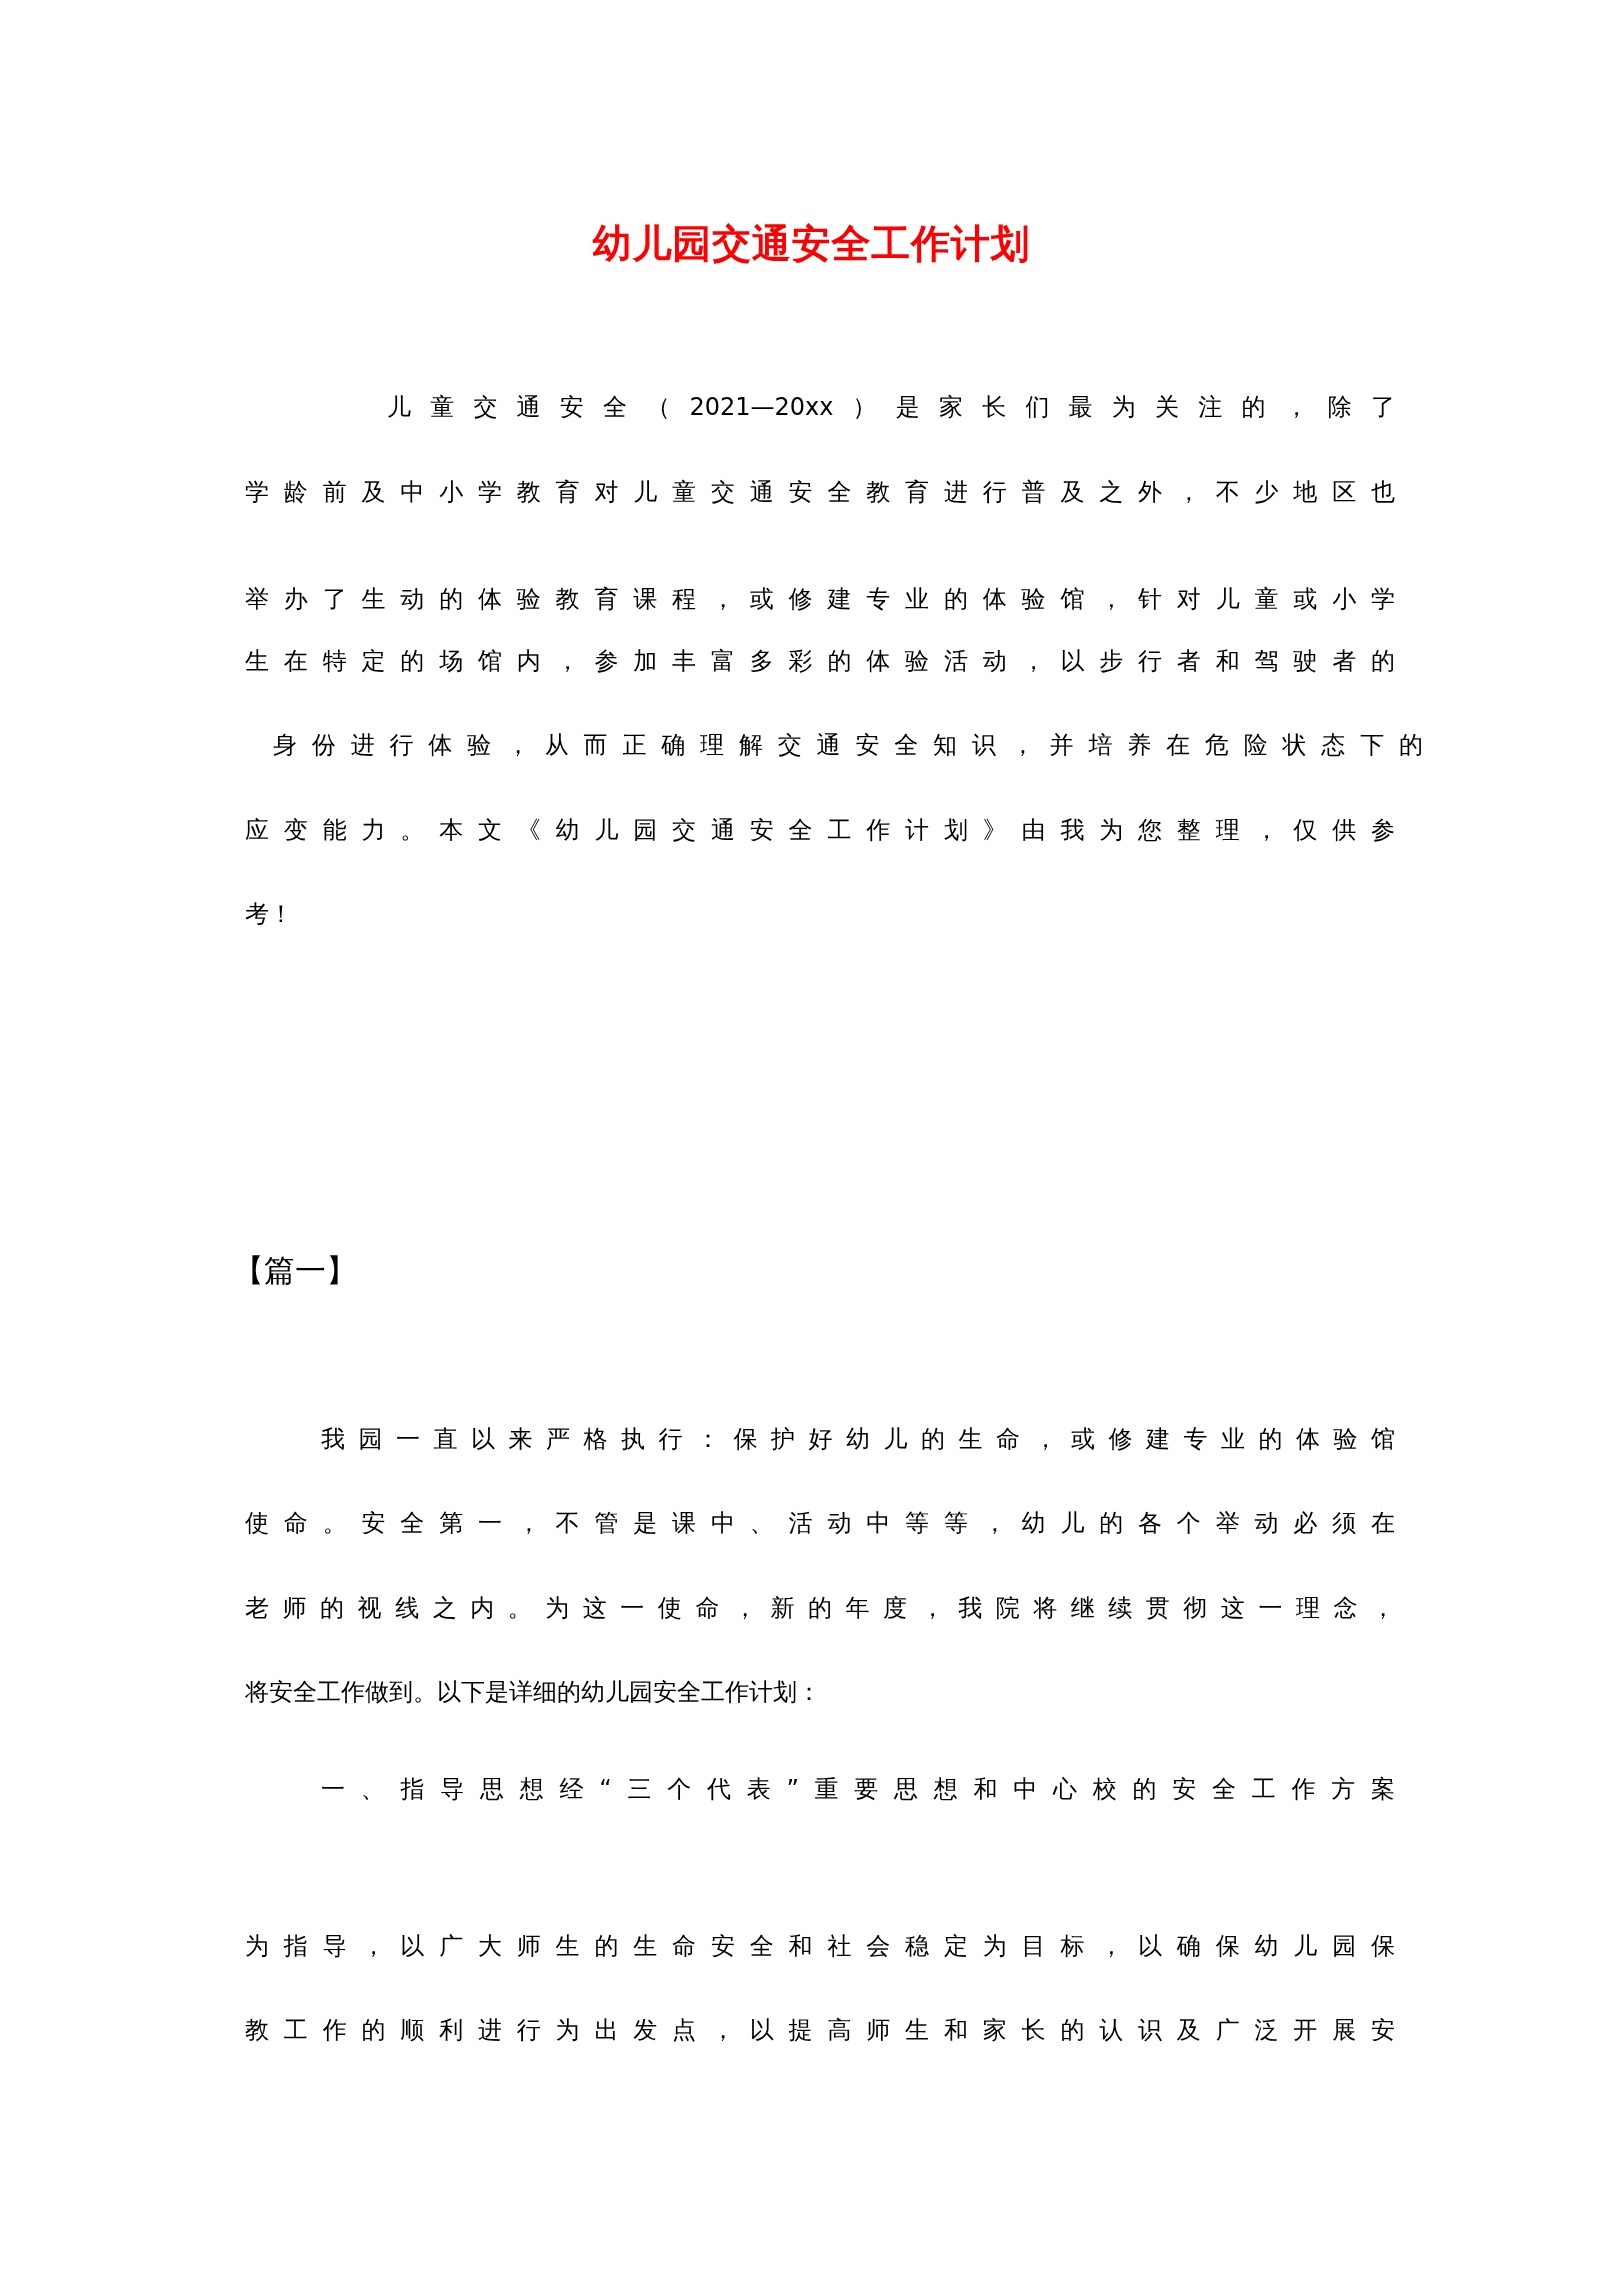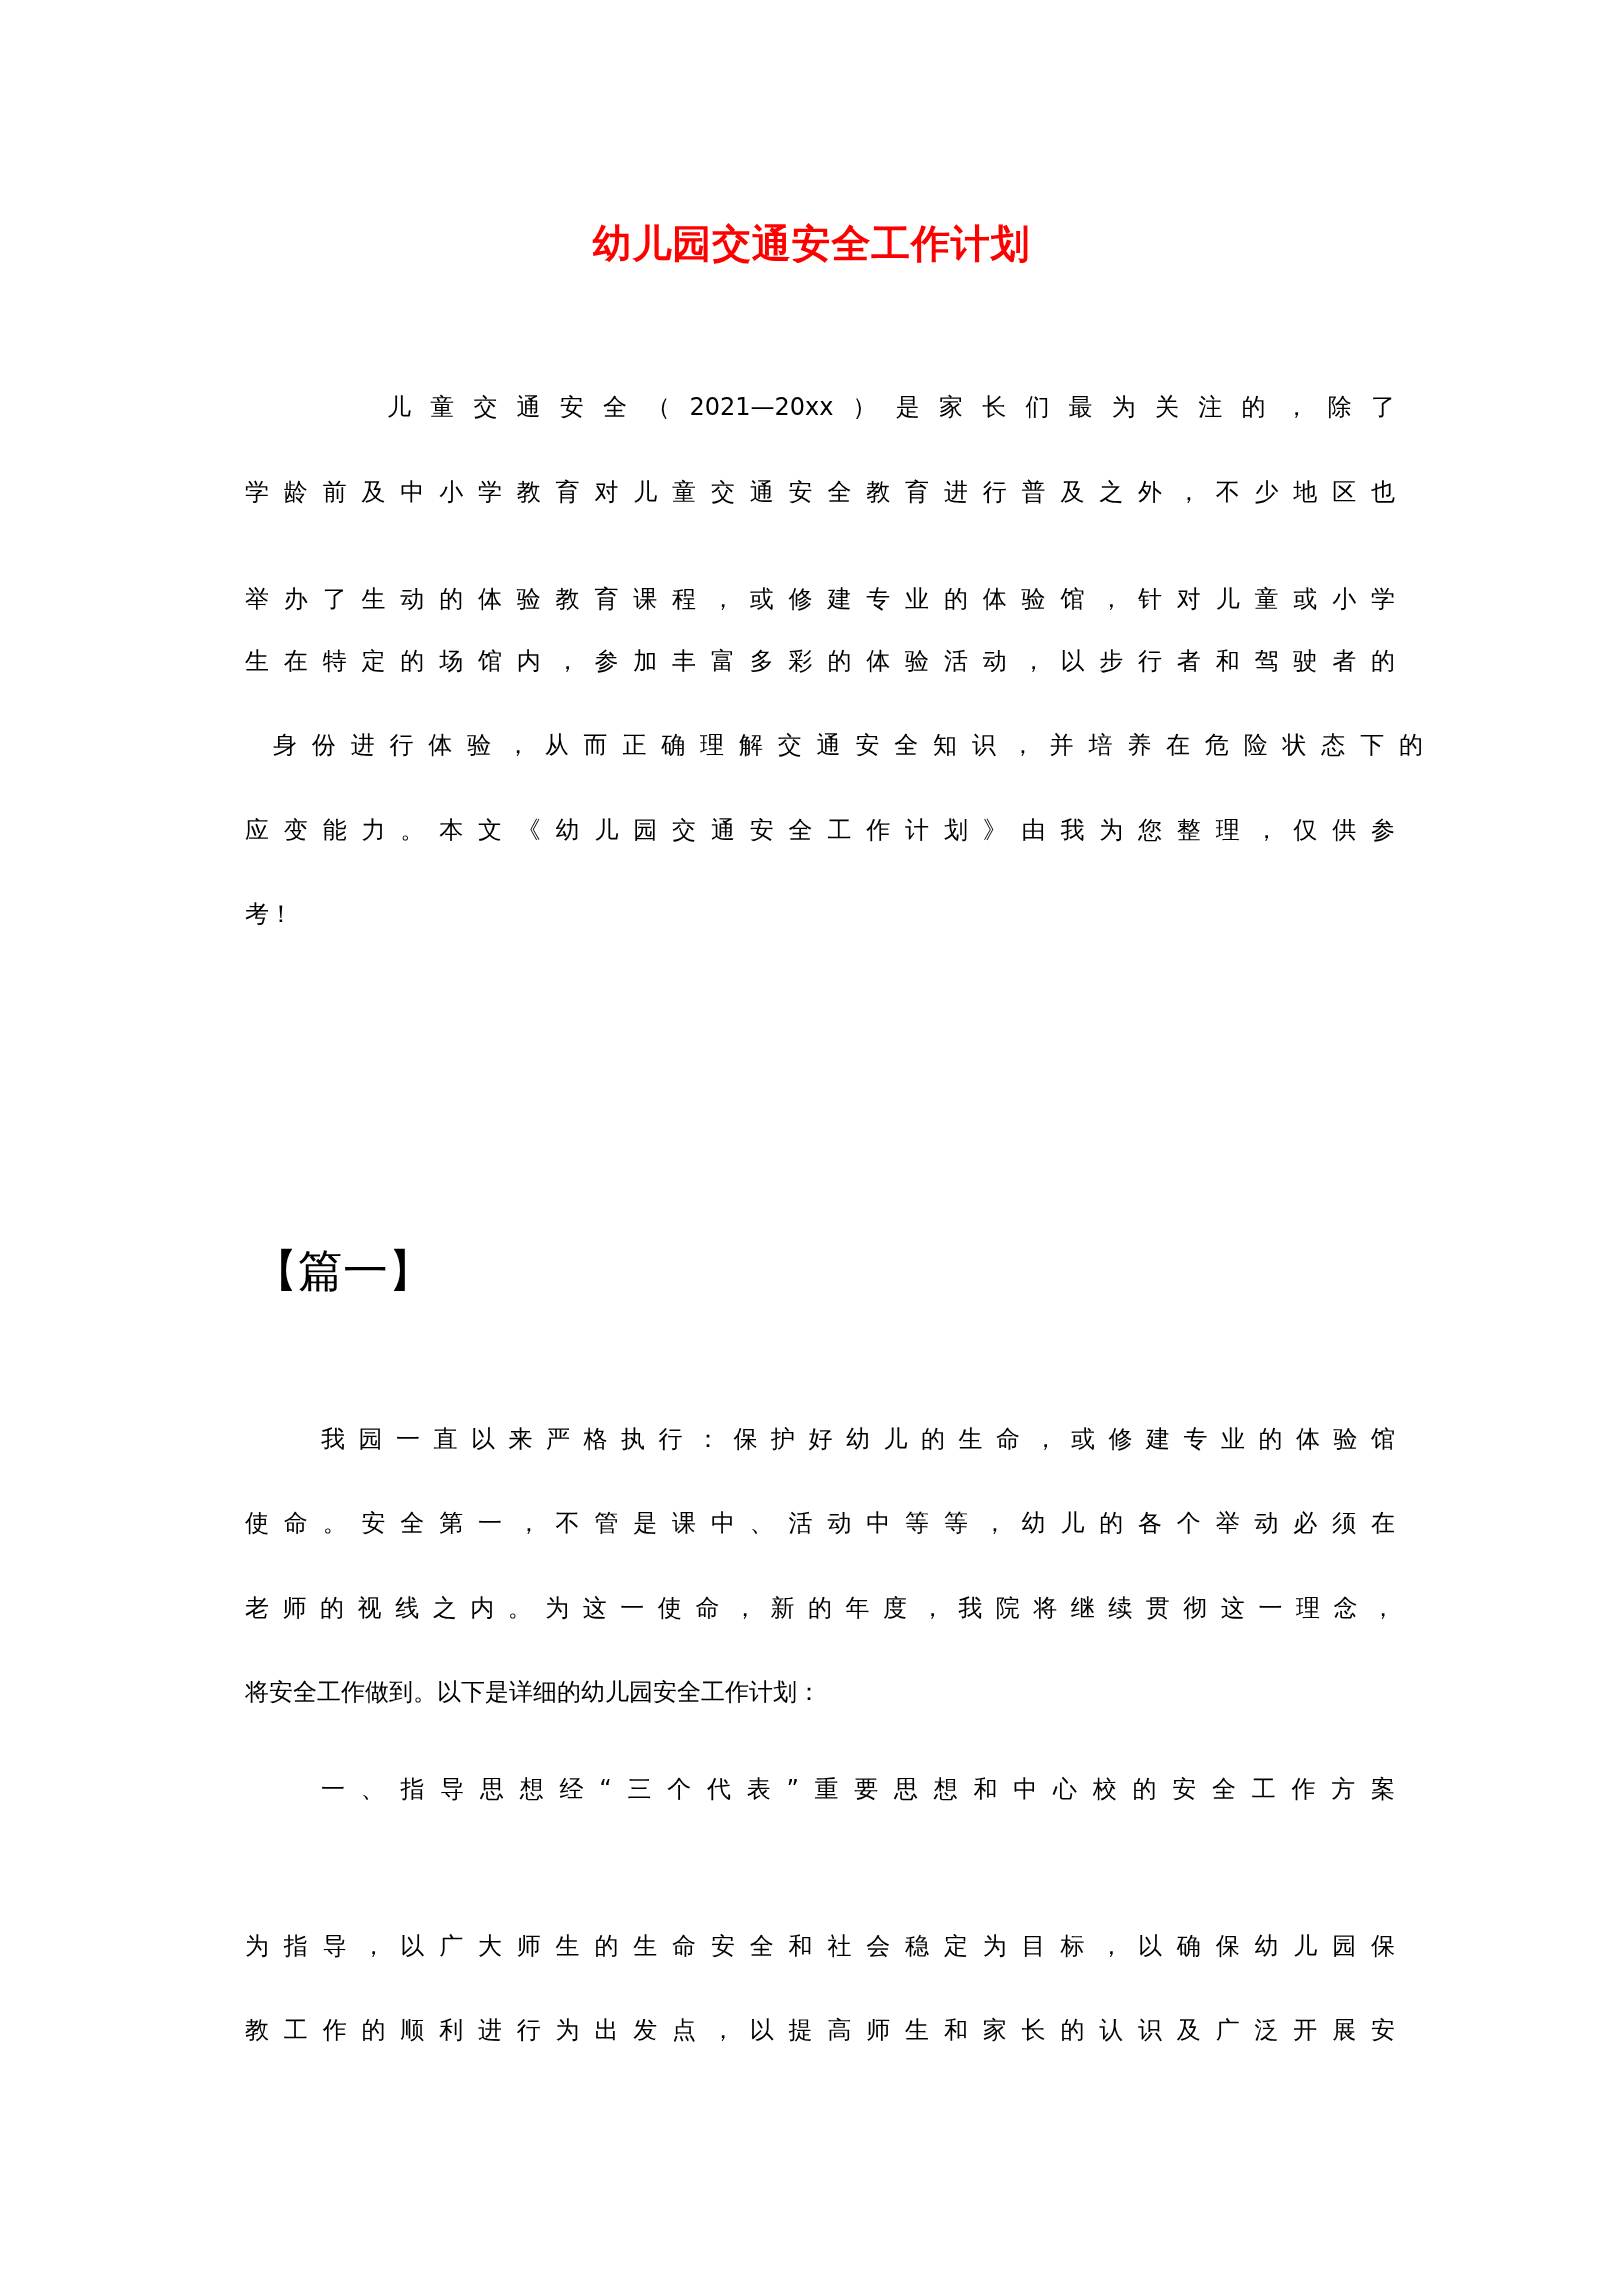--- a/index.html
+++ b/index.html
@@ -44,22 +44,22 @@
       text-align: justify;
       text-align-last: justify;
     }
     .line.last {
       text-align-last: left;
     }
     .line.indent2 { padding-left: 142px; width: 1008px; }
     .line.indent1 { padding-left: 76px; width: 1074px; }
     .heading {
       position: absolute;
-      left: 253px;
-      font-size: 45px;
+      left: 233px;
+      font-size: 31px;
       line-height: 51px;
       white-space: nowrap;
     }
   </style>
 </head>
 <body>
 
 <div class="page">
 
   <div class="title" style="color:#ff0000;">幼儿园交通安全工作计划</div>

